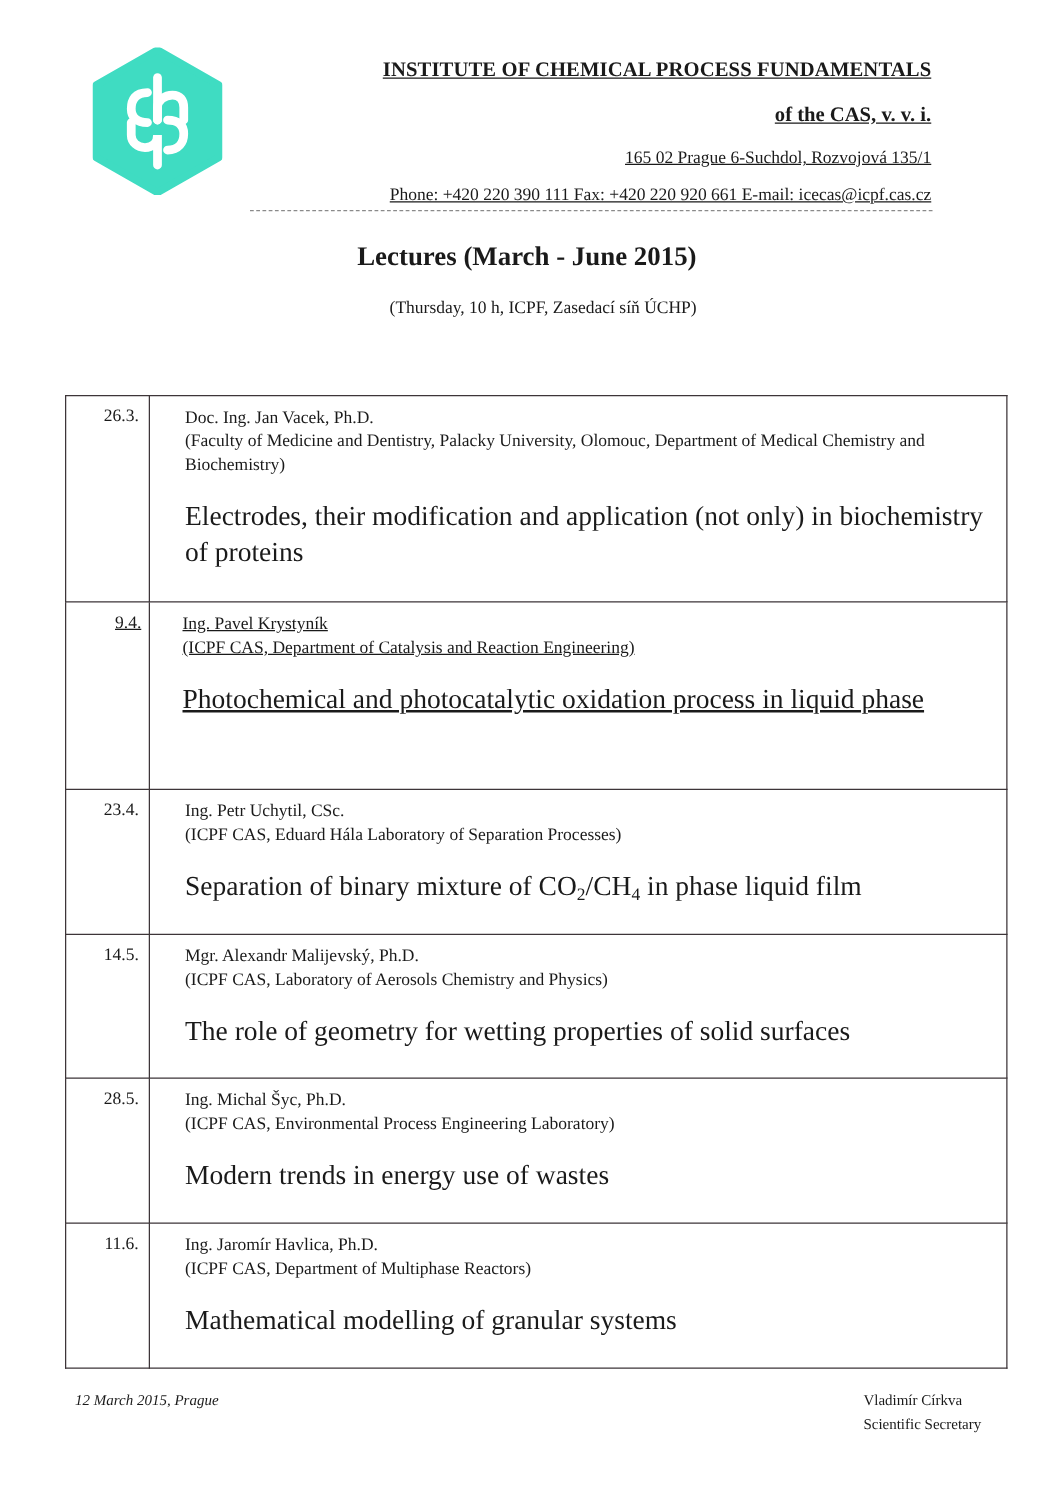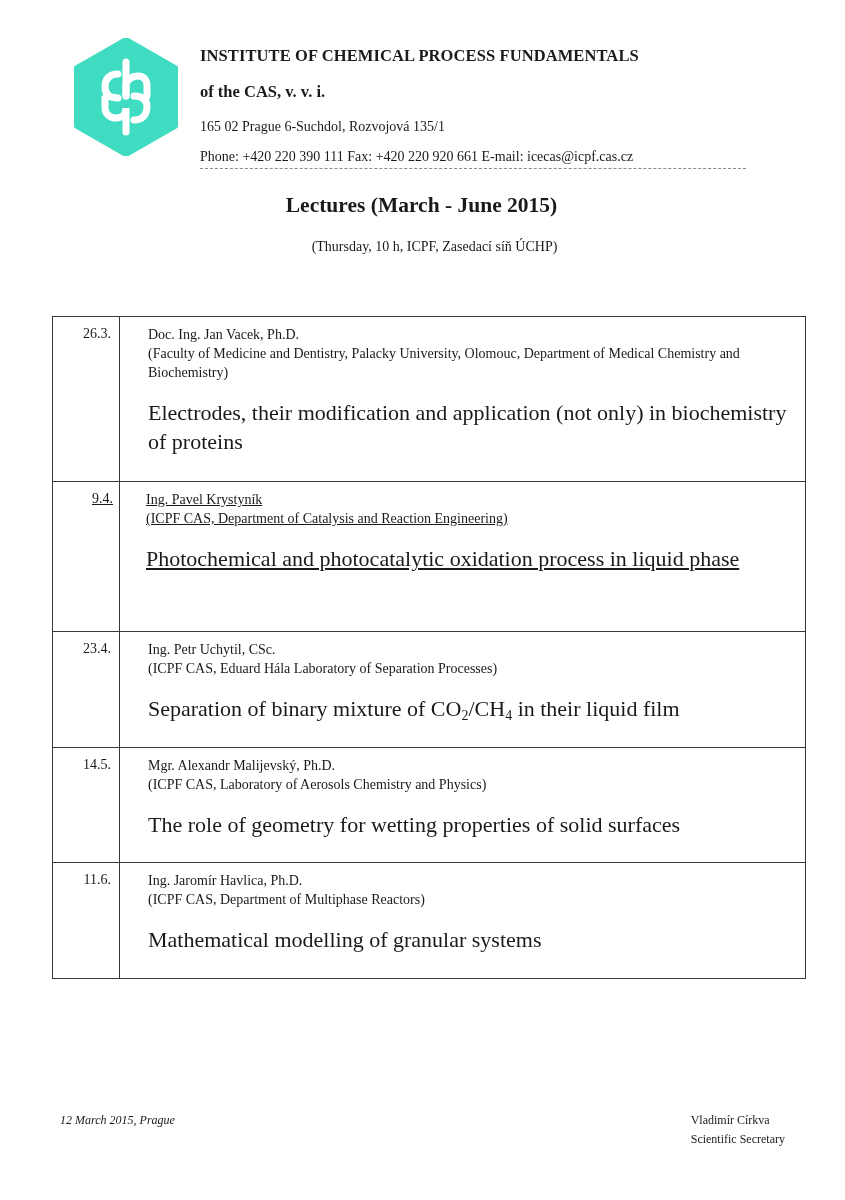--- a/index.html
+++ b/index.html
@@ -20,21 +20,22 @@
       left: 74px;
       top: 38px;
       width: 104px;
       height: 118px;
     }
     .header {
       position: absolute;
       left: 200px;
       top: 40px;
       width: 545px;
-      text-align: left;
+      text-align: right;
+      text-decoration: underline;
     }
     .inst-title {
       font-weight: bold;
       font-size: 16.5px;
       line-height: 20px;
       margin-top: 6px;
       letter-spacing: 0.1px;
     }
     .inst-sub {
       font-weight: bold;
@@ -194,29 +195,37 @@
         <div class="speaker">Ing. Pavel Krystyník</div>
         <div class="affil">(ICPF CAS, Department of Catalysis and Reaction Engineering)</div>
         <div class="topic">Photochemical and photocatalytic oxidation process in liquid phase</div>
       </td>
     </tr>
     <tr class="r3">
       <td class="date">23.4.</td>
       <td class="info">
         <div class="speaker">Ing. Petr Uchytil, CSc.</div>
         <div class="affil">(ICPF CAS, Eduard Hála Laboratory of Separation Processes)</div>
-        <div class="topic"><span>Separation of binary mixture of CO</span><sub>2</sub><span>/CH</span><sub>4</sub><span> in their liquid film</span></div>
+        <div class="topic"><span>Separation of binary mixture of CO</span><sub>2</sub><span>/CH</span><sub>4</sub><span> in phase liquid film</span></div>
       </td>
     </tr>
     <tr class="r4">
       <td class="date">14.5.</td>
       <td class="info">
         <div class="speaker">Mgr. Alexandr Malijevský, Ph.D.</div>
         <div class="affil">(ICPF CAS, Laboratory of Aerosols Chemistry and Physics)</div>
         <div class="topic">The role of geometry for wetting properties of solid surfaces</div>
+      </td>
+    </tr>
+    <tr class="r5">
+      <td class="date">28.5.</td>
+      <td class="info">
+        <div class="speaker">Ing. Michal Šyc, Ph.D.</div>
+        <div class="affil">(ICPF CAS, Environmental Process Engineering Laboratory)</div>
+        <div class="topic">Modern trends in energy use of wastes</div>
       </td>
     </tr>
     <tr class="r6">
       <td class="date">11.6.</td>
       <td class="info">
         <div class="speaker">Ing. Jaromír Havlica, Ph.D.</div>
         <div class="affil">(ICPF CAS, Department of Multiphase Reactors)</div>
         <div class="topic">Mathematical modelling of granular systems</div>
       </td>
     </tr>

